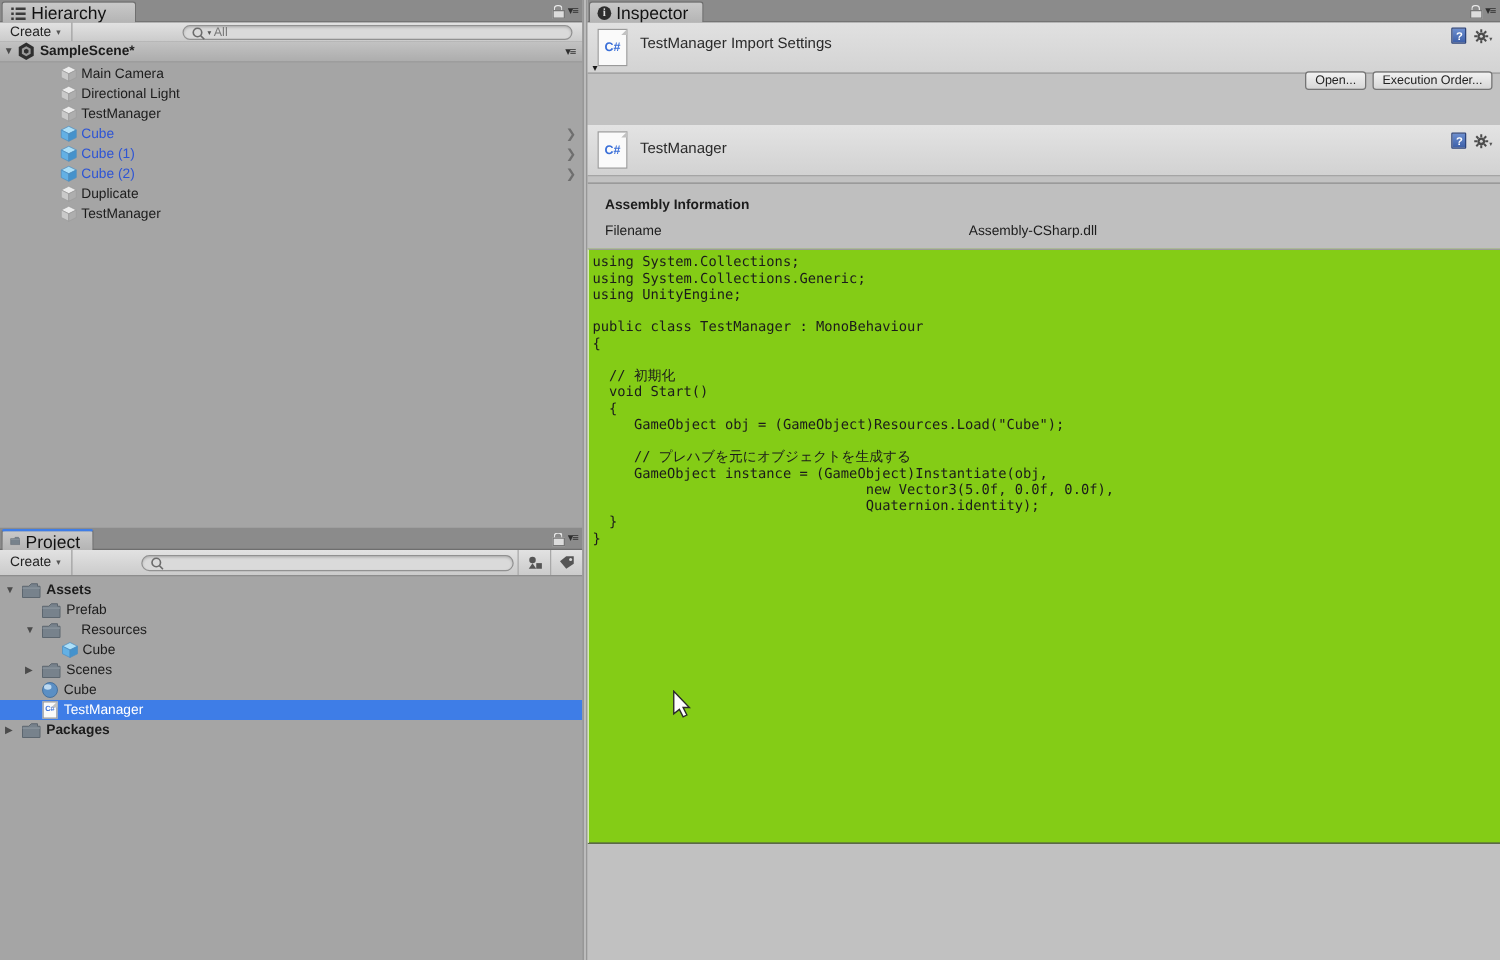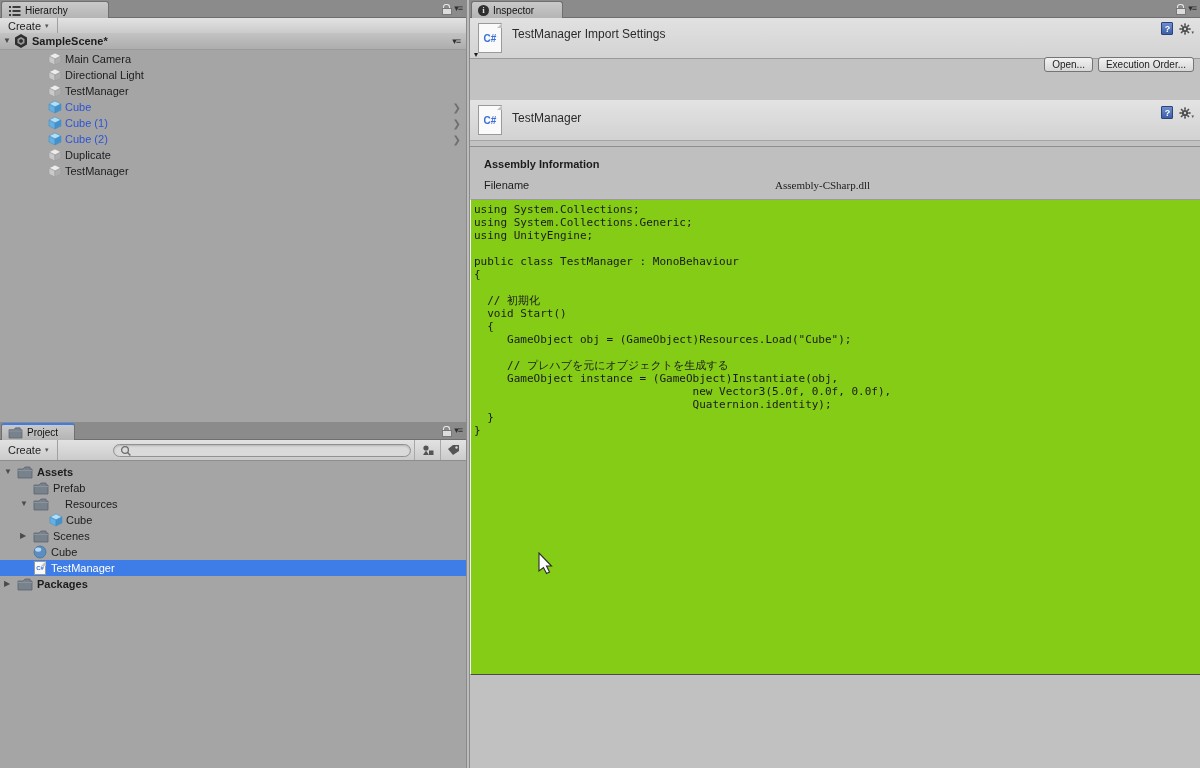--- a/index.html
+++ b/index.html
@@ -10,21 +10,21 @@
   .panel { position:absolute; overflow:hidden; }
 
   
   .tabbar { position:absolute; left:0; right:0; top:0; height:18px;
             background:#8b8b8b; border-bottom:1px solid #6e6e6e; }
   .tab { position:absolute; top:1px; height:17px; padding:0 10px 0 6px;
          background:linear-gradient(#c9c9c9,#b4b4b4);
          border:1px solid #6f6f6f; border-bottom:none;
          border-radius:3px 3px 0 0; display:flex; align-items:center; gap:4px; }
   .tab.focused { border-top:2px solid #3e7de7; }
-  .tab-label { font-size:10px; color:#111; }
+  .tab-label { font-size:14px; color:#111; }
   .panel-corner { position:absolute; top:3px; right:4px; display:flex; align-items:center; gap:3px; }
   .menu-glyph { color:#2f2f2f; font-size:9px; letter-spacing:-1px; }
 
   
   .toolbar { position:absolute; left:0; right:0;
              background:linear-gradient(#e2e2e2,#cbcbcb); border-bottom:1px solid #8d8d8d;
              display:flex; align-items:center; }
   .create-btn { height:100%; display:flex; align-items:center; gap:4px; padding:0 8px;
                 border-right:1px solid #a0a0a0; color:#222; }
   .tri-down { font-size:7px; color:#555; }
@@ -177,20 +177,27 @@
       <span class="lock"></span>
       <span class="menu-glyph">▾≡</span>
     </div>
   </div>
 
   <div class="toolbar" style="top:18px;height:16px;">
     <div class="create-btn">
       <span>Create</span>
       <span class="tri-down">▾</span>
     </div>
+    <div class="search-pill" style="left:146px;width:312px;top:2px;">
+      <svg width="11" height="11">
+          <use href="#i-mag"></use>
+        </svg>
+      <span class="tri-down" style="font-size:6px;">▾</span>
+      <span class="search-text">All</span>
+    </div>
   </div>
 
   <div class="scene-row">
     <span class="disc" style="margin-left:3px;">▼</span>
     <svg width="16" height="16" style="margin-left:2px;">
         <use href="#i-unity-logo"></use>
       </svg>
     <span class="bold" style="margin-left:3px;">SampleScene*</span>
     <span class="menu-glyph" style="position:absolute;right:6px;">▾≡</span>
   </div>
@@ -392,21 +399,21 @@
             <use href="#i-gear"></use>
           </svg>
           <span class="tri-down" style="font-size:5px;">▾</span>
       </span>
     </div>
   </div>
 
   <div class="assembly">
     <span class="bold" style="position:absolute;left:14px;top:11px;">Assembly Information</span>
     <span style="position:absolute;left:14px;top:32px;">Filename</span>
-    <span style="position:absolute;left:305px;top:32px;font-family:Liberation Serif, serif;">Assembly-CSharp.dll</span>
+    <span style="position:absolute;left:305px;top:32px;">Assembly-CSharp.dll</span>
   </div>
 
   <div class="code-area">
     <pre>using System.Collections;
 using System.Collections.Generic;
 using UnityEngine;
 
 public class TestManager : MonoBehaviour
 {
 

